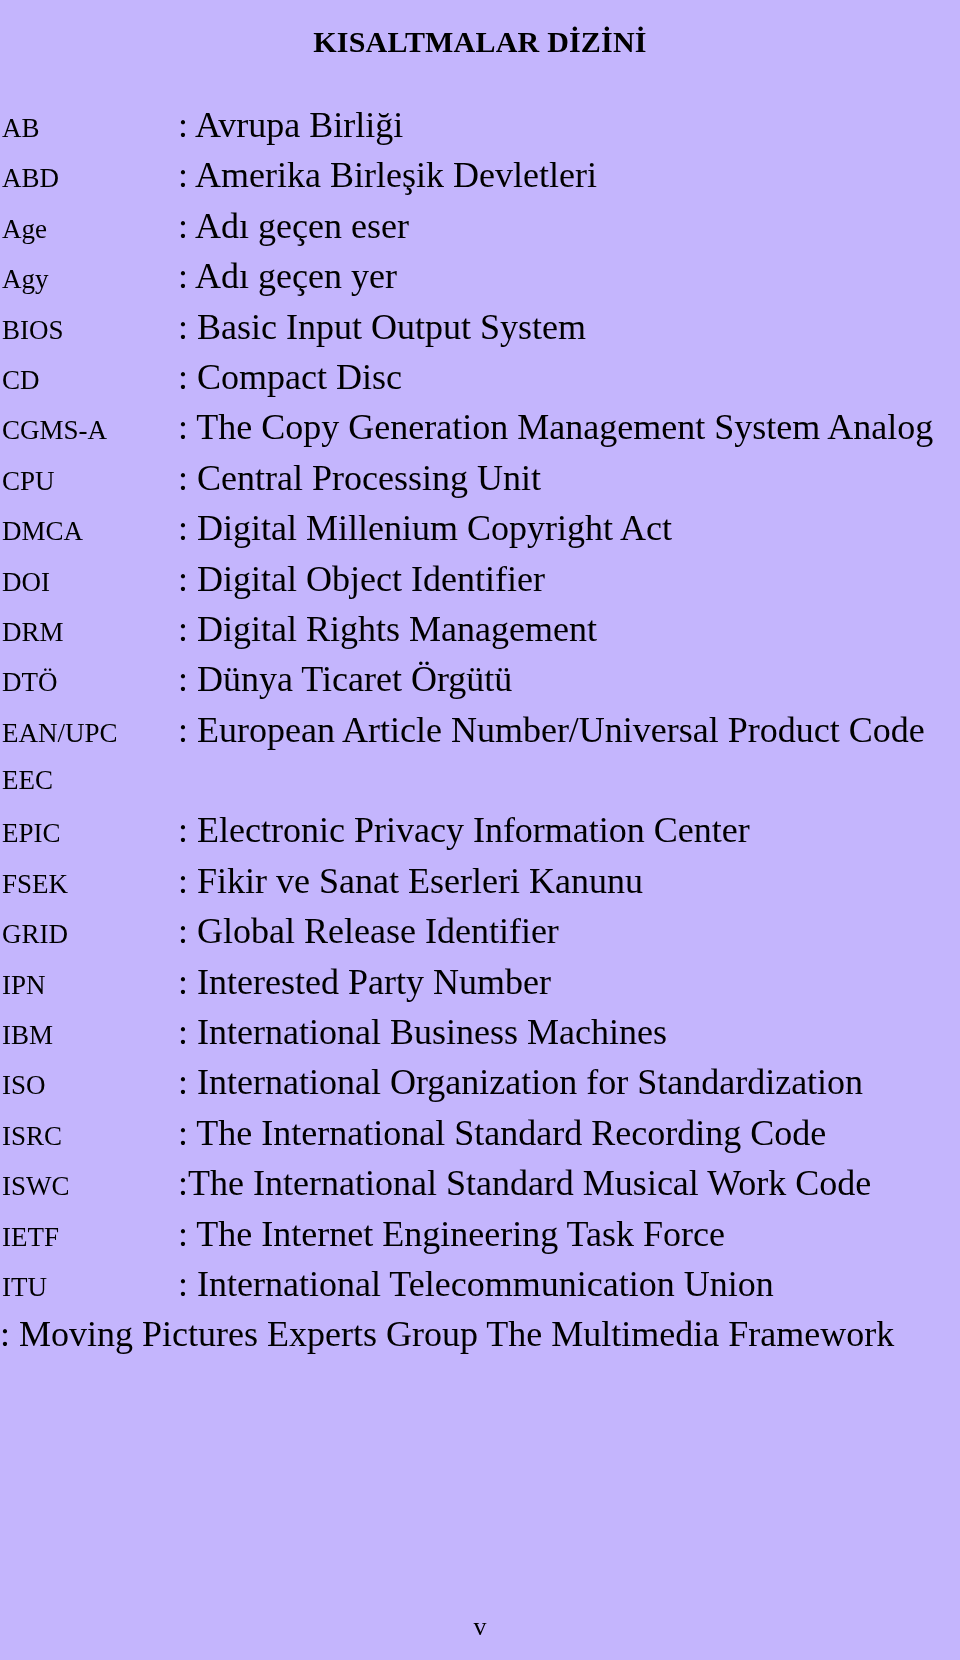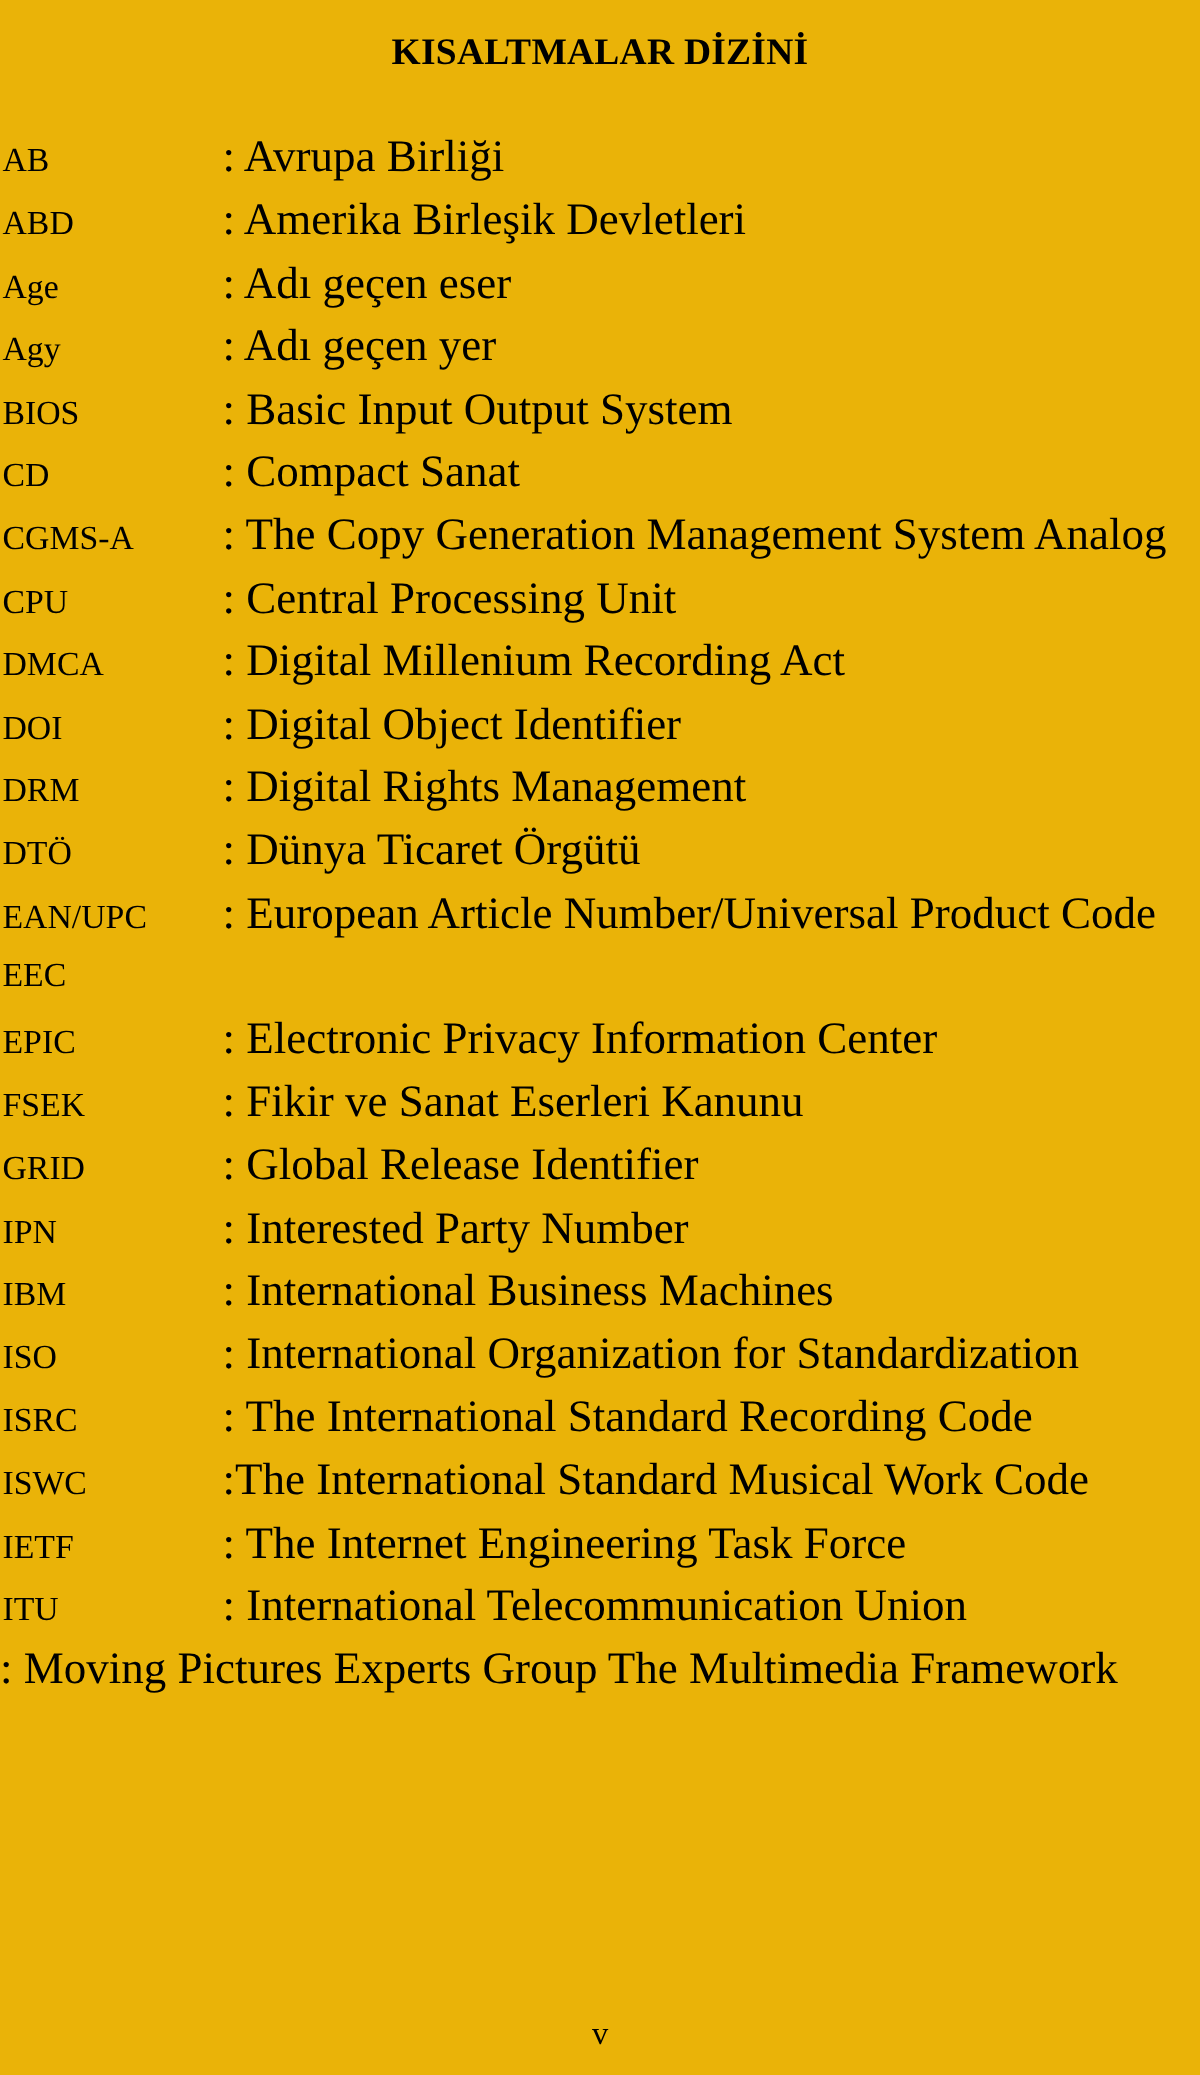--- a/index.html
+++ b/index.html
@@ -6,21 +6,21 @@
   html, body {
     margin: 0;
     padding: 0;
     background: #ffffff;
   }
 
   .page {
     position: relative;
     width: 960px;
     height: 1660px;
-    background: #eab308;
+    background: #c4b5fd;
     overflow: hidden;
     font-family: "Liberation Serif", "DejaVu Serif", serif;
     color: #000000;
     -webkit-font-smoothing: antialiased;
   }
 
   
   .page-title {
     position: absolute;
     top: 4px;
@@ -97,33 +97,33 @@
       <div class="abbr-row">
         <div class="abbr-term">Agy</div>
         <div class="abbr-def">: Adı geçen yer</div>
       </div>
       <div class="abbr-row">
         <div class="abbr-term">BIOS</div>
         <div class="abbr-def">: Basic Input Output System</div>
       </div>
       <div class="abbr-row">
         <div class="abbr-term">CD</div>
-        <div class="abbr-def">: Compact Sanat</div>
+        <div class="abbr-def">: Compact Disc</div>
       </div>
       <div class="abbr-row">
         <div class="abbr-term">CGMS-A</div>
         <div class="abbr-def">: The Copy Generation Management System Analog</div>
       </div>
       <div class="abbr-row">
         <div class="abbr-term">CPU</div>
         <div class="abbr-def">: Central Processing Unit</div>
       </div>
       <div class="abbr-row">
         <div class="abbr-term">DMCA</div>
-        <div class="abbr-def">: Digital Millenium Recording Act</div>
+        <div class="abbr-def">: Digital Millenium Copyright Act</div>
       </div>
       <div class="abbr-row">
         <div class="abbr-term">DOI</div>
         <div class="abbr-def">: Digital Object Identifier</div>
       </div>
       <div class="abbr-row">
         <div class="abbr-term">DRM</div>
         <div class="abbr-def">: Digital Rights Management</div>
       </div>
       <div class="abbr-row">

